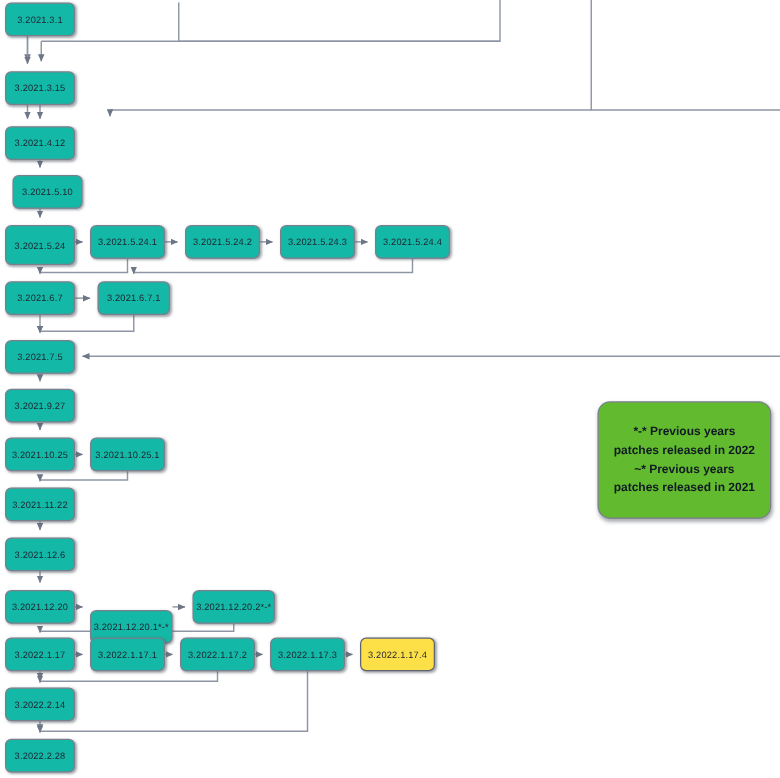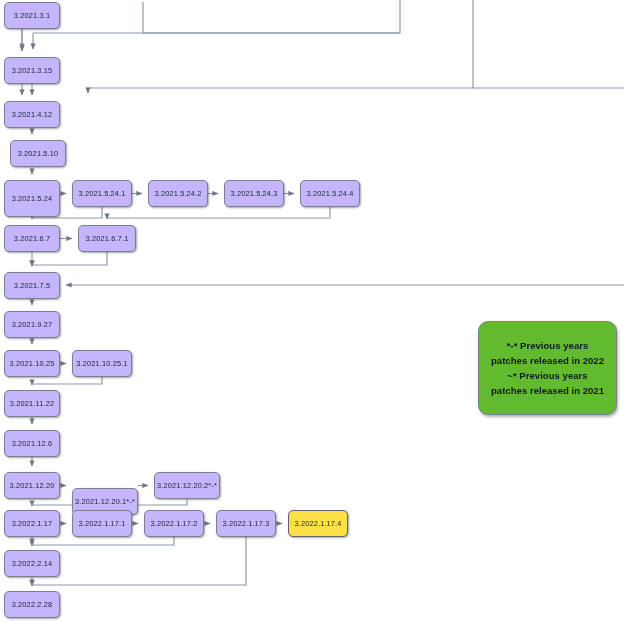--- a/index.html
+++ b/index.html
@@ -6,21 +6,21 @@
   body{
     font-family:"Liberation Sans","DejaVu Sans",sans-serif;
     width:624px;height:622px;position:relative;overflow:hidden;
   }
   #canvas{position:absolute;left:0;top:0;width:624px;height:622px;}
   #edges{position:absolute;left:0;top:0;width:624px;height:622px;pointer-events:none;}
 
   .node{
     position:absolute;
     box-sizing:border-box;
-    background:#c4b5fd;
+    background:#14b8a6;
     border:1px solid #7a7f8c;
     border-radius:5px;
     box-shadow:1px 1px 2px rgba(90,95,105,.55);
     display:flex;align-items:center;justify-content:center;
     color:#1d2330;
     font-size:7.4px;
     letter-spacing:.15px;
     white-space:nowrap;
     text-align:center;
     font-weight:400;
@@ -119,21 +119,21 @@
 
       <path d="M246,537 L246,585 L32,585 L32,586" marker-end="url(#ah)"></path>
     </g>
   </svg>
 
   <div id="nodes-host">
       <div class="node" style="left: 4px; top: 2px; width: 56px; height: 27px;">3.2021.3.1</div>
       <div class="node" style="left: 4px; top: 57px; width: 56px; height: 27px;">3.2021.3.15</div>
       <div class="node" style="left: 4px; top: 101px; width: 56px; height: 27px;">3.2021.4.12</div>
       <div class="node" style="left: 4px; top: 140px; width: 56px; height: 27px; margin-left: 6px;">3.2021.5.10</div>
-      <div class="node" style="left: 4px; top: 180px; width: 56px; height: 37px;">3.2021.5.24</div>
+      <div class="node" style="left: 4px; top: 180px; width: 56px; height: 32px;">3.2021.5.24</div>
       <div class="node" style="left: 72px; top: 180px; width: 60px; height: 27px;">3.2021.5.24.1</div>
       <div class="node" style="left: 148px; top: 180px; width: 60px; height: 27px;">3.2021.5.24.2</div>
       <div class="node" style="left: 224px; top: 180px; width: 60px; height: 27px;">3.2021.5.24.3</div>
       <div class="node" style="left: 300px; top: 180px; width: 60px; height: 27px;">3.2021.5.24.4</div>
       <div class="node" style="left: 4px; top: 225px; width: 56px; height: 27px;">3.2021.6.7</div>
       <div class="node" style="left: 78px; top: 225px; width: 58px; height: 27px;">3.2021.6.7.1</div>
       <div class="node" style="left: 4px; top: 272px; width: 56px; height: 27px;">3.2021.7.5</div>
       <div class="node" style="left: 4px; top: 311px; width: 56px; height: 27px;">3.2021.9.27</div>
       <div class="node" style="left: 4px; top: 350px; width: 56px; height: 27px;">3.2021.10.25</div>
       <div class="node" style="left: 72px; top: 350px; width: 60px; height: 27px;">3.2021.10.25.1</div>

